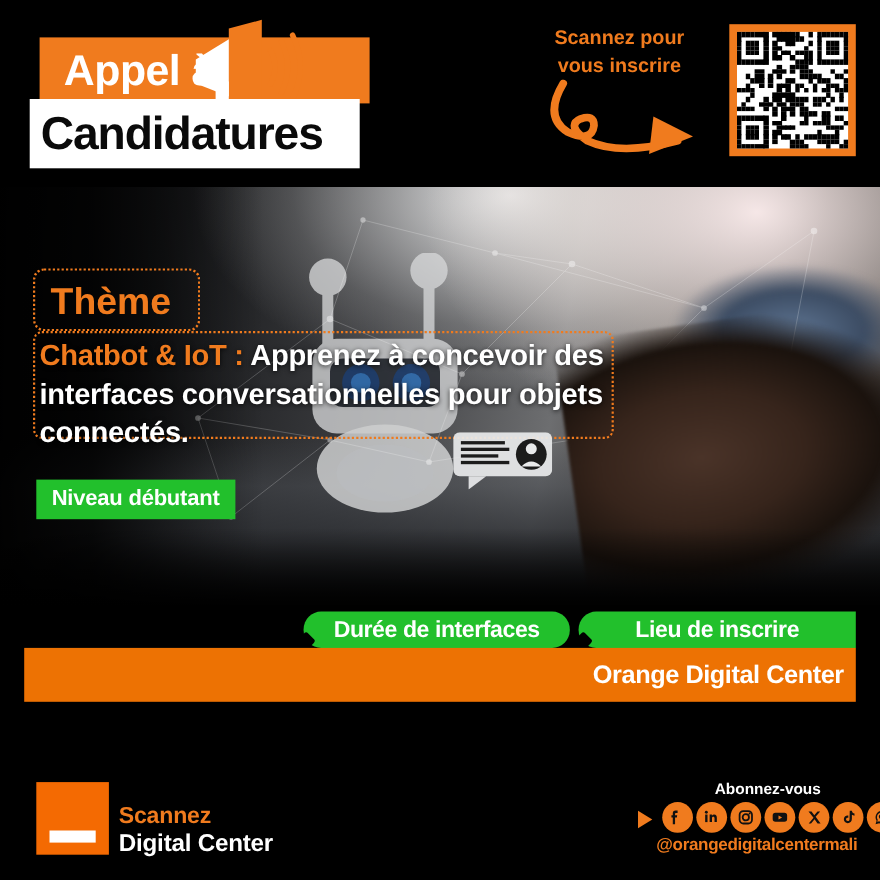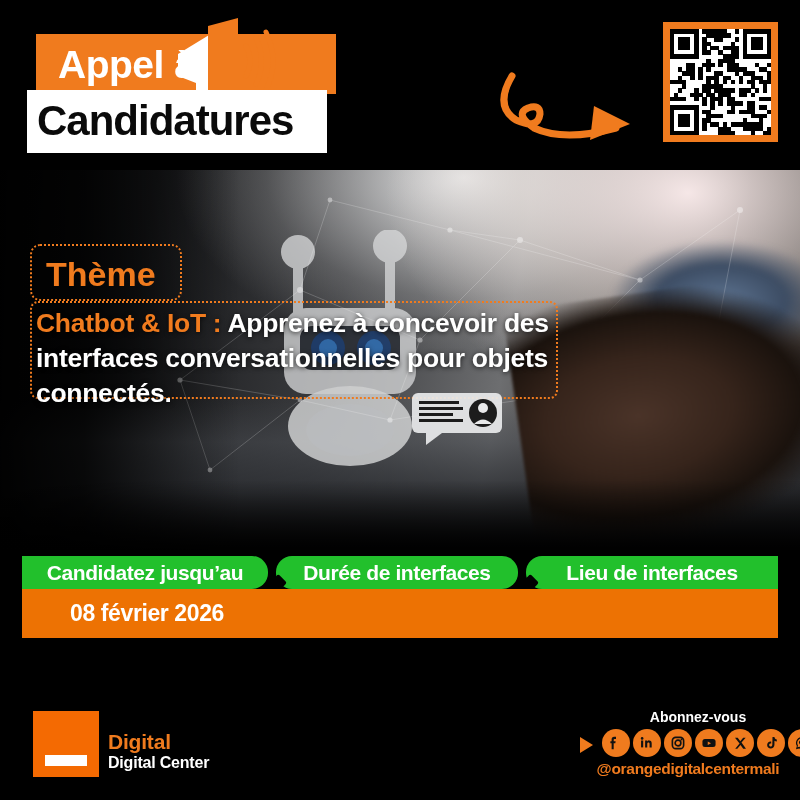--- a/index.html
+++ b/index.html
@@ -149,21 +149,21 @@
 
   
   .logo-sq { position:absolute; left:33px; top:711px; width:66px; height:66px; background:#F46A02; }
   .logo-bar { position:absolute; left:45px; top:755px; width:42px; height:11px; background:#ffffff; }
   .logo-o {
     position:absolute; left:108px; top:730px;
     color:#F07B1E; font-size:21px; font-weight:bold; letter-spacing:-0.2px;
   }
   .logo-dc {
     position:absolute; left:108px; top:754px;
-    color:#ffffff; font-size:16px; font-weight:bold; letter-spacing:-0.2px;
+    color:#ffffff; font-size:22px; font-weight:bold; letter-spacing:-0.2px;
   }
 
   .abonnez {
     position:absolute; left:598px; top:709px; width:200px;
     color:#ffffff; font-size:14px; font-weight:bold; text-align:center;
   }
   .socials { position:absolute; left:580px; top:729px; width:218px; height:30px; }
   .play-tri {
     position:absolute; left:0; top:8px; width:0; height:0;
     border-left:13px solid #F07B1E; border-top:8px solid transparent; border-bottom:8px solid transparent;
@@ -198,20 +198,22 @@
         <path d="M88 22 Q99 45 88 68"></path>
         <path d="M98 16 Q112 45 98 74"></path>
       </g>
     </svg>
 
     <div class="cand-white">
       <span class="txt">Candidatures</span>
     </div>
 
     <div class="scan-text">
+      <div>Scannez pour</div>
+      <div>vous inscrire</div>
     </div>
 
     <svg class="scan-arrow" viewBox="0 0 170 80">
       <path d="M22 4 Q4 34 26 48 Q48 58 50 42 Q50 32 38 36 Q24 42 44 56 Q74 70 126 56" stroke="#F07B1E" stroke-width="7" fill="none" stroke-linecap="round"></path>
       <path d="M104 34 L140 52 L100 68 Z" fill="#F07B1E"></path>
     </svg>
 
     <div class="qr-wrap">
       <div class="qr-inner" id="qr-inner">
           <i class="qr-cell" style="left:0.00px;top:0.00px;width:4.34px;height:4.54px"></i>
@@ -602,37 +604,37 @@
       <rect x="7" y="8" width="40" height="3"></rect>
         <rect x="7" y="14" width="44" height="3"></rect>
       <rect x="7" y="20" width="34" height="3"></rect>
         <rect x="7" y="26" width="44" height="3"></rect>
     </g>
     <circle cx="71" cy="20" r="14" fill="#1c1c1c"></circle>
     <circle cx="71" cy="15" r="5" fill="#e9eaeb"></circle>
     <path d="M62 31 Q71 22 80 31 Z" fill="#e9eaeb"></path>
   </svg>
 
+  <div class="level-badge">Niveau débutant</div>
 
   <div class="infobars">
     <div class="green-row">
-      <div class="gseg s0">Candidatez jusqu’au</div>
       <div class="gseg s1">Durée de interfaces</div>
-      <div class="gseg s2">Lieu de interfaces</div>
+      <div class="gseg s2">Lieu de inscrire</div>
       <div class="notch n0"></div>
       <div class="notch n1"></div>
     </div>
     <div class="orange-row">
-      <div class="oseg s0">08 février 2026</div>
+      <div class="oseg s2">Orange Digital Center</div>
     </div>
   </div>
 
   <div class="logo-sq"></div>
   <div class="logo-bar"></div>
-  <div class="logo-o">Digital</div>
+  <div class="logo-o">Scannez</div>
   <div class="logo-dc">Digital Center</div>
 
   <div class="abonnez">Abonnez-vous</div>
   <div class="socials" id="socials">
     <div class="play-tri"></div>
   <div class="sic" style="left: 22px;">
         <svg width="20" height="20" viewBox="0 0 32 32">
           <path d="M16 6h-3a4 4 0 0 0-4 4v3H7v3.2h2V26h3.3v-9.8h2.6l.5-3.2h-3.1v-2.3c0-.7.4-1.1 1.1-1.1H16z" fill="#111"></path>
         </svg>
       </div>

